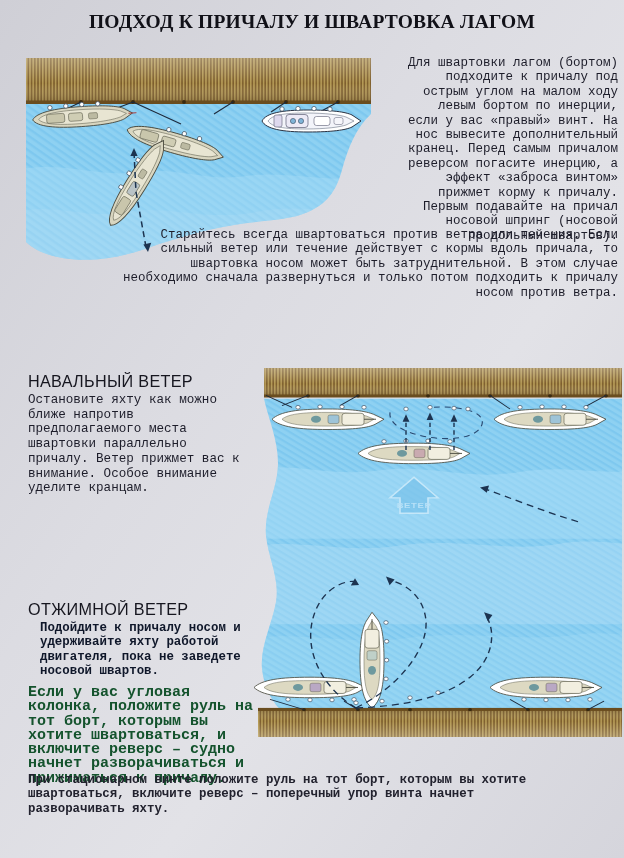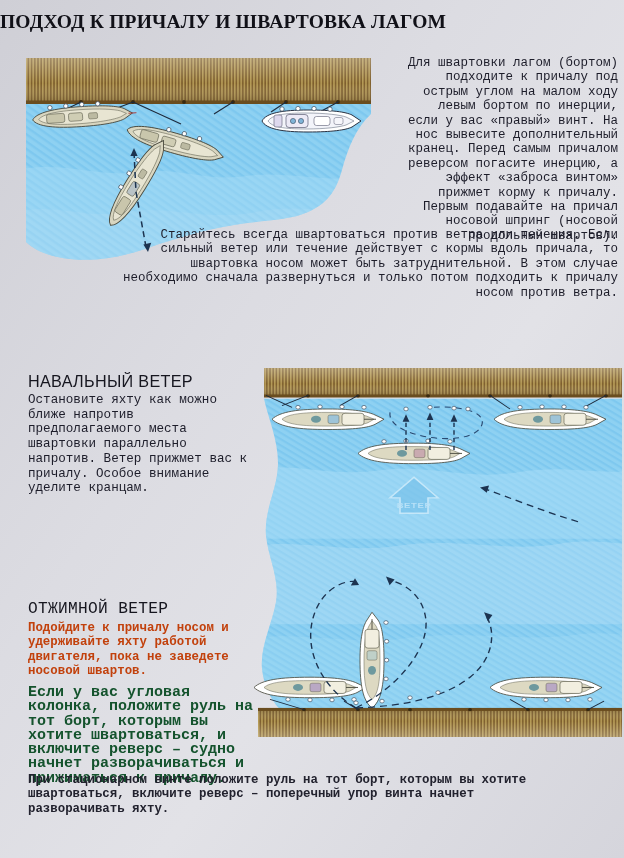--- a/index.html
+++ b/index.html
@@ -19,21 +19,21 @@
   .page {
     position: absolute;
     inset: 0;
   }
 
   
   .title-band {
     position: absolute;
     left: 0; right: 0; top: 8px;
     height: 30px;
-    text-align: left;
+    text-align: center;
   }
   .title-band .title-text {
     font-family: "Liberation Serif", serif;
     font-weight: bold;
     font-size: 19.5px;
     letter-spacing: 0.2px;
     color: #111118;
     line-height: 28px;
     white-space: nowrap;
   }
@@ -89,31 +89,31 @@
     position: absolute;
     left: 28px; top: 487px;
     width: 222px;
     font-size: 12.6px; line-height: 14.7px;
   }
 
   #sec3-heading {
     position: absolute;
     left: 28px; top: 600px;
     font-size: 16.2px;
-    font-family: Liberation Mono, monospace;
+    font-family: Liberation Sans, sans-serif;
     letter-spacing: 0.3px;
     color: #16161f;
   }
   #sec3-para-a {
     position: absolute;
-    left: 28px; top: 621px;
+    left: 40px; top: 621px;
     width: 230px;
     font-size: 12.4px; line-height: 14.3px;
     font-weight: bold;
-    color: #c2410c;
+    color: #0f172a;
   }
   #sec3-para-b {
     position: absolute;
     left: 28px; top: 686px;
     width: 238px;
     font-size: 15px; line-height: 14.3px;
     font-weight: bold;
     color: #14532d;
   }
   #sec3-para-c {
@@ -278,21 +278,21 @@
         <path d="M108,96 l-3.6,8 l7.2,0 Z"></path>
         <path d="M122,200 l-4.6,-7.4 l7.8,-1.8 Z"></path>
       </g>
     </svg>
   </div>
 
   <div id="sec1-text-right" class="body-text">Для швартовки лагом (бортом) подходите к причалу под острым углом на малом ходу левым бортом по инерции, если у вас «правый» винт. На нос вывесите дополнительный кранец. Перед самым причалом реверсом погасите инерцию, а эффект «заброса винтом» прижмет корму к причалу. Первым подавайте на причал носовой шпринг (носовой продольный швартов).</div>
   <div id="sec1-text-wide" class="body-text">Старайтесь всегда швартоваться против ветра или течения. Если сильный ветер или течение действует с кормы вдоль причала, то швартовка носом может быть затруднительной. В этом случае необходимо сначала развернуться и только потом подходить к причалу носом против ветра.</div>
 
   <div id="sec2-heading">НАВАЛЬНЫЙ ВЕТЕР</div>
-  <div id="sec2-para-a" class="body-text">Остановите яхту как можно ближе напротив предполагаемого места швартовки параллельно напротив. Ветер прижмет вас к причалу. Особое внимание уделите кранцам.</div>
+  <div id="sec2-para-a" class="body-text">Остановите яхту как можно ближе напротив предполагаемого места швартовки параллельно причалу. Ветер прижмет вас к внимание. Особое внимание уделите кранцам.</div>
 
   <div id="sec3-heading">ОТЖИМНОЙ ВЕТЕР</div>
   <div id="sec3-para-a" class="body-text">Подойдите к причалу носом и удерживайте яхту работой двигателя, пока не заведете носовой швартов.</div>
   <div id="sec3-para-b" class="body-text">Если у вас угловая колонка, положите руль на тот борт, которым вы хотите швартоваться, и включите реверс – судно начнет разворачиваться и прижиматься к причалу.</div>
   <div id="sec3-para-c" class="body-text">При стационарном винте положите руль на тот борт, которым вы хотите швартоваться, включите реверс – поперечный упор винта начнет разворачивать яхту.</div>
 
   <div id="sec2-illustration">
     <svg class="ill-svg" viewBox="0 0 364 432" preserveAspectRatio="none" aria-hidden="true">
       <defs>
         <pattern id="wood2" width="3.2" height="26" patternUnits="userSpaceOnUse">

